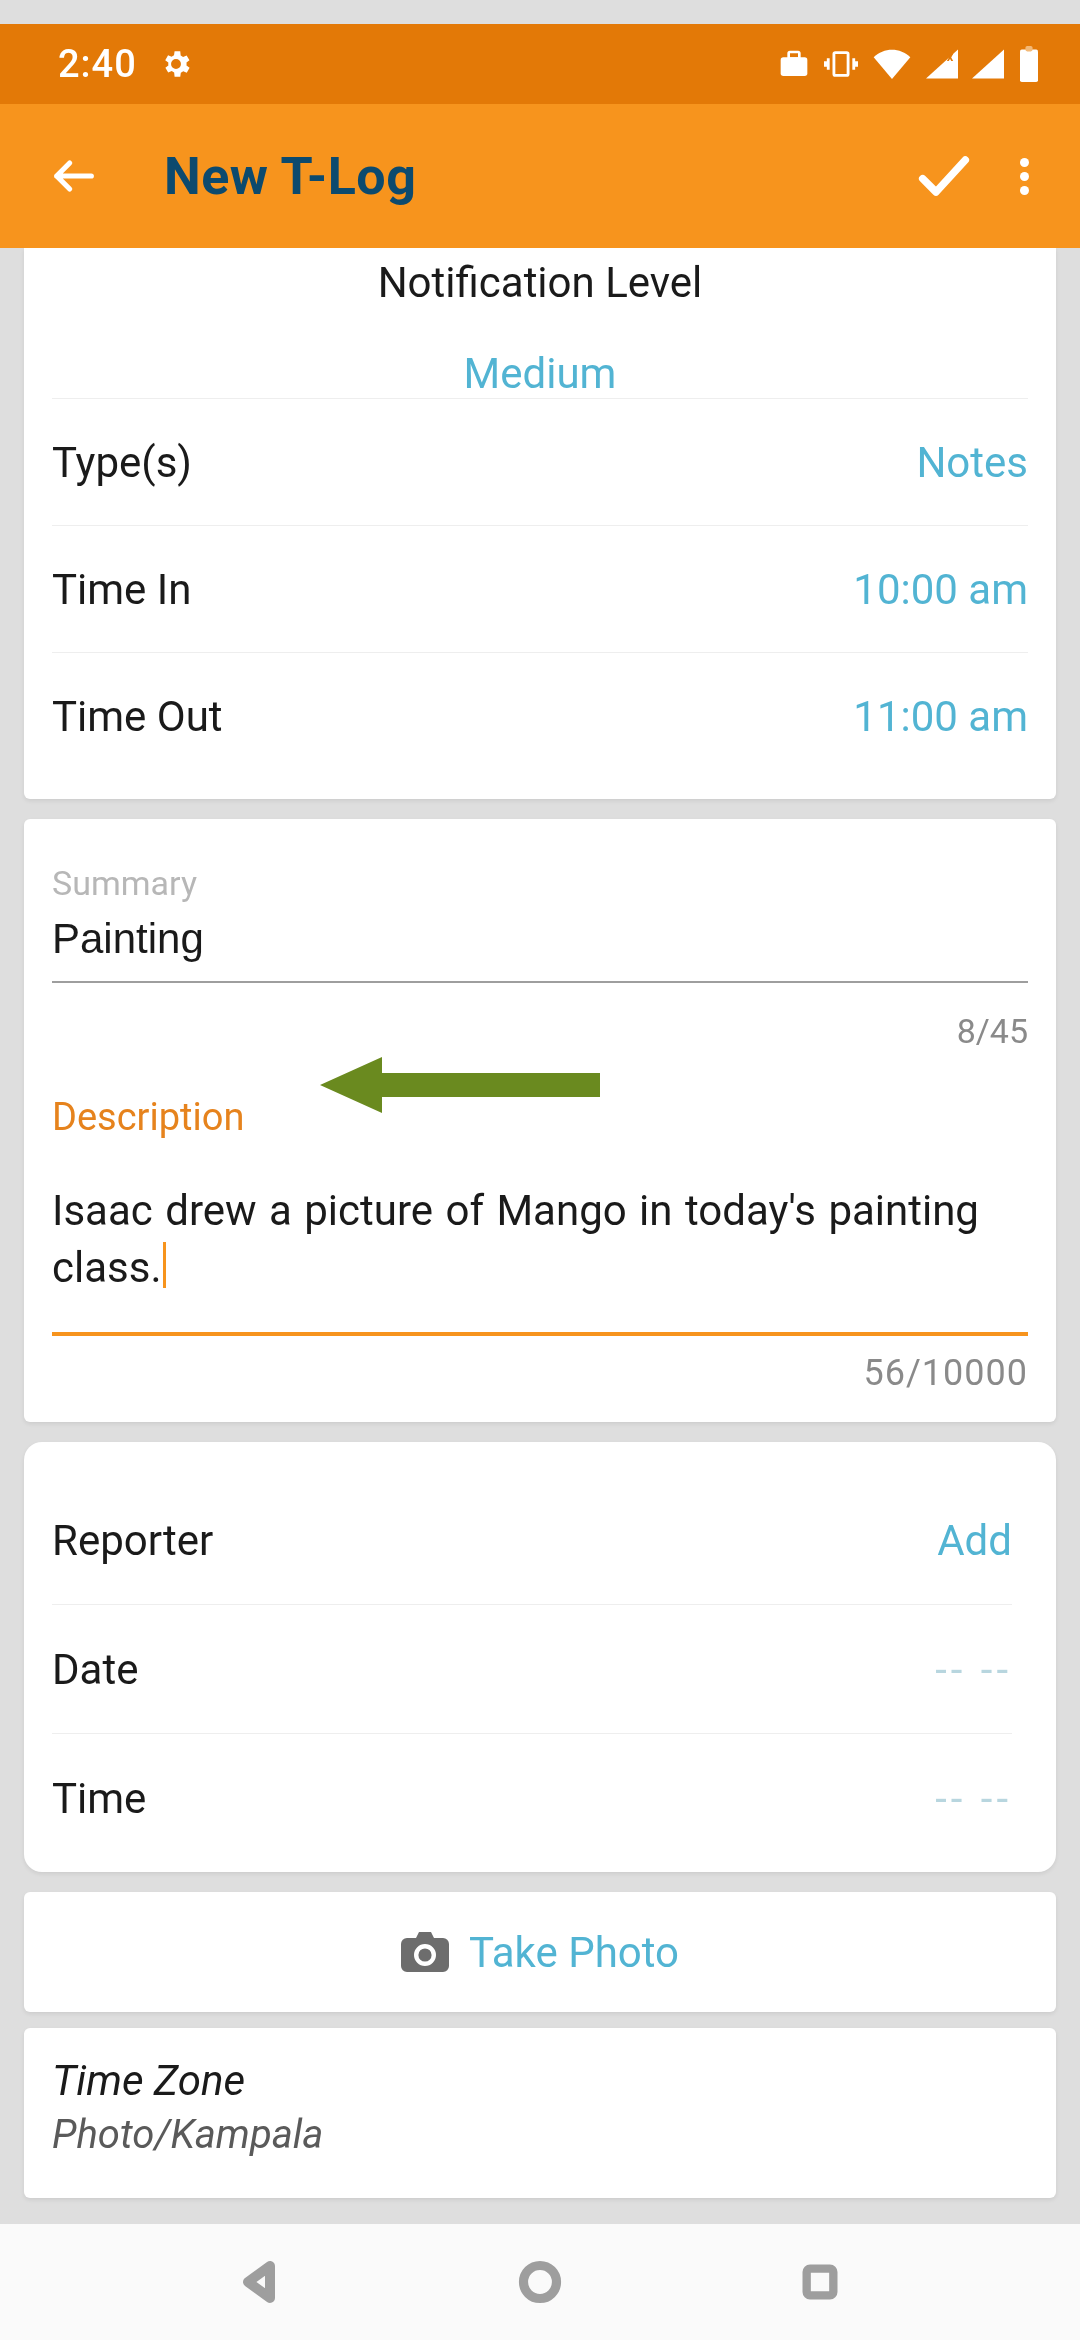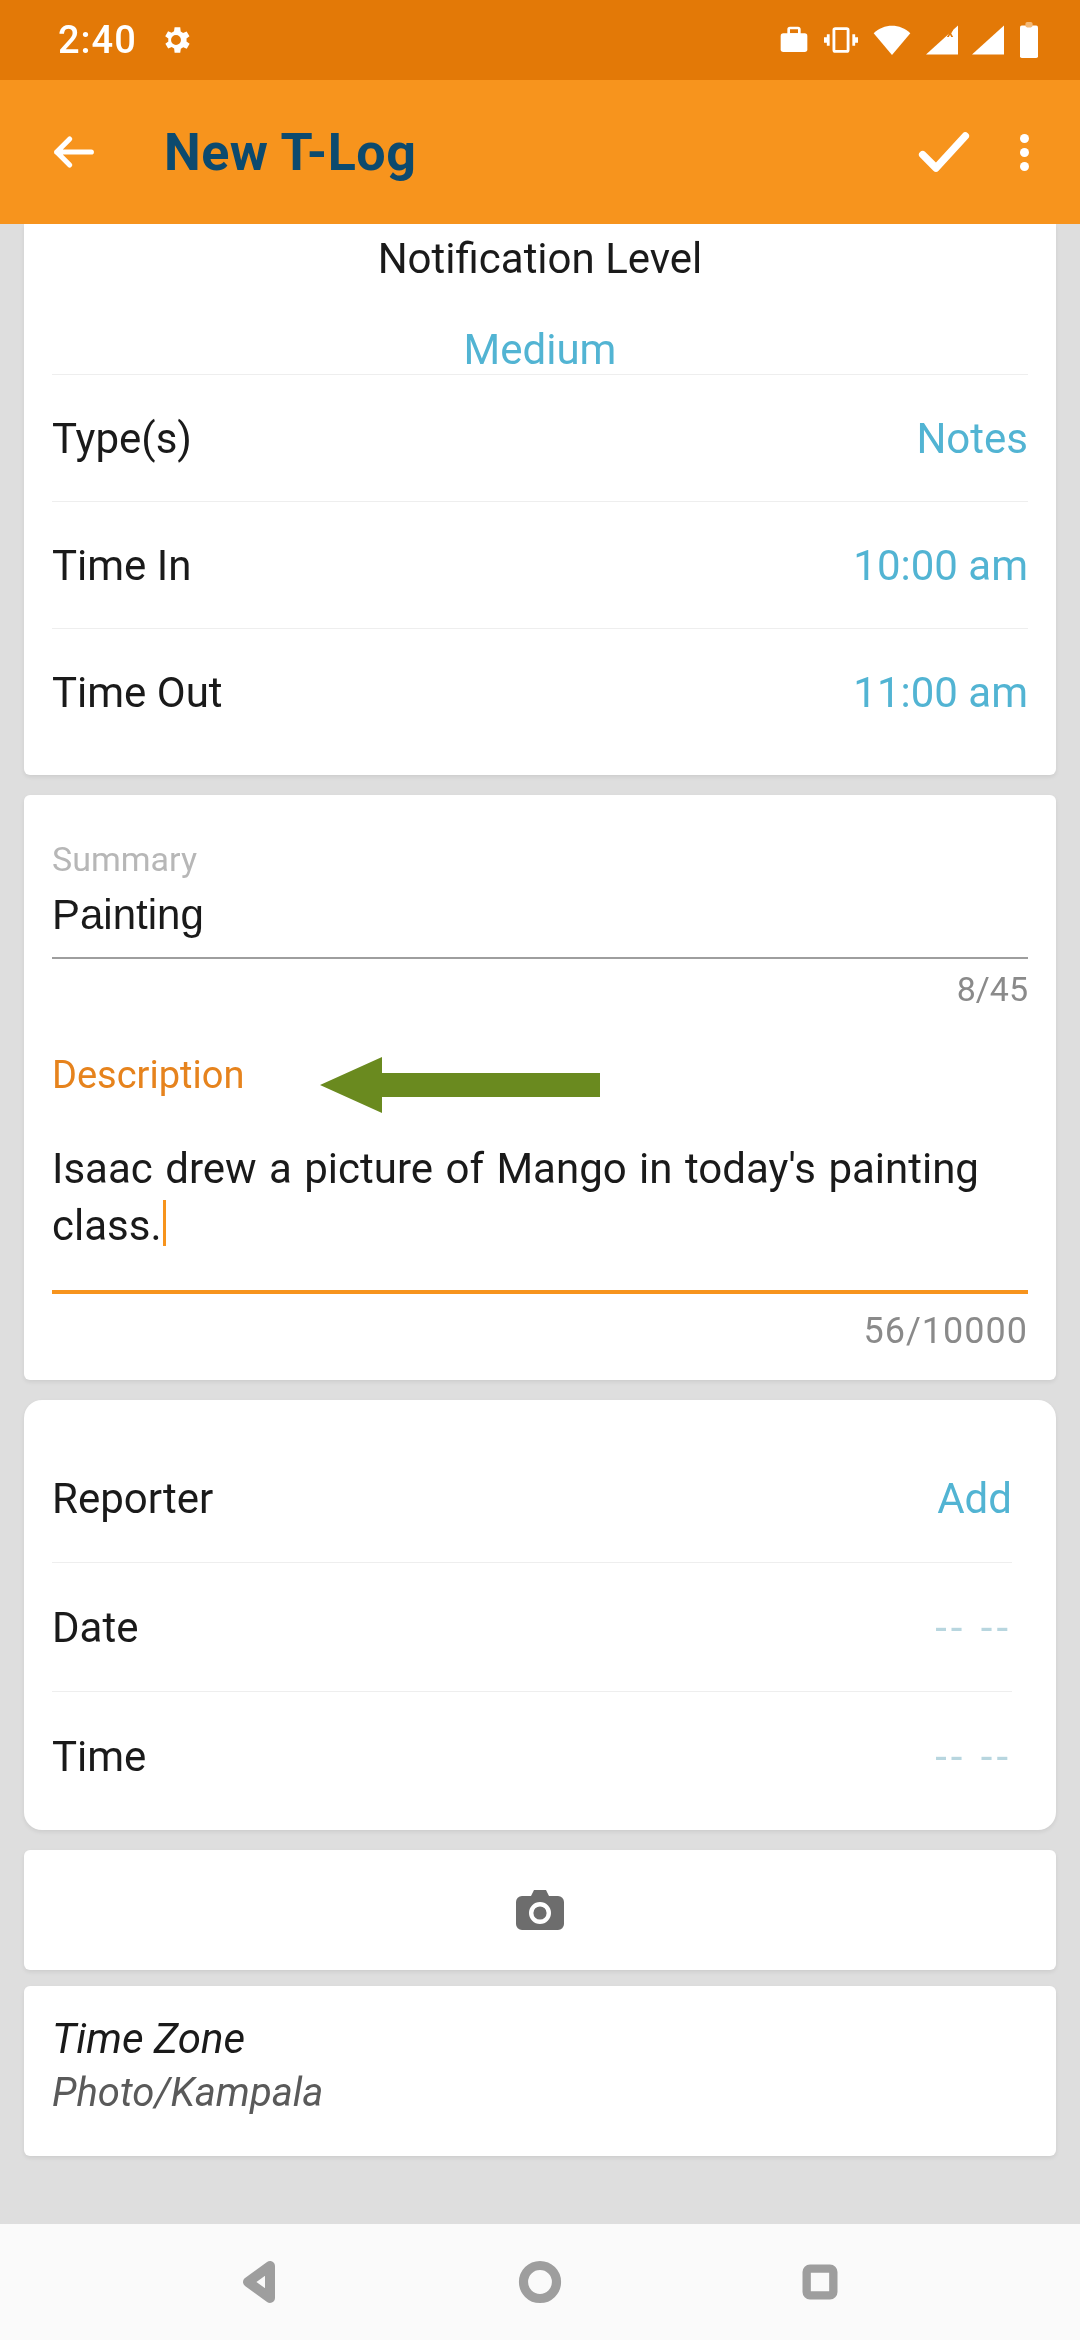--- a/index.html
+++ b/index.html
@@ -7,20 +7,21 @@
   
   
   .status-bar {
     height: 80px;
     background: #e37907;
     display: flex;
     align-items: center;
     justify-content: space-between;
     padding: 0 40px 0 58px;
     color: #fff;
+    margin-top: 24px;
   }
   .status-left { display:flex; align-items:center; gap:22px; }
   .status-time { font-size: 38px; font-weight: 500; letter-spacing: 1px; }
   .status-right { display:flex; align-items:center; gap:14px; }
   .status-right svg, .status-left svg { display:block; }
 
   
   .app-bar {
     height: 144px;
     background: #f7941d;
@@ -70,21 +71,21 @@
   
   .card2 { padding: 44px 28px 28px 28px; }
   .field-floating-label { font-size:34px; color:#b7b7b7; margin-bottom:6px; }
   .field-input {
     font-size:42px; color:#1a1a1a;
     border:none; outline:none; width:100%;
     padding: 6px 0 18px 0;
     border-bottom: 2px solid #9e9e9e;
     background:transparent;
   }
-  .counter { text-align:right; font-size:34px; color:#8a8a8a; margin-top:10px; }
+  .counter { text-align:right; font-size:34px; color:#8a8a8a; margin-top:28px; }
   .desc-label { font-size:38px; color:#e6831d; margin-top:44px; margin-bottom:44px; }
   .desc-area-wrap { position:relative; }
   .desc-text { font-size:42px; color:#1a1a1a; line-height:1.35; padding-bottom:36px; word-spacing:2px;}
   .desc-underline { height:4px; background:#f7941d; width:100%; }
   .cursor { display:inline-block; width:3px; height:46px; background:#f7941d; vertical-align:-6px; margin-left:2px;}
   .counter2 { text-align:right; font-size:36px; color:#8a8a8a; margin-top:16px; letter-spacing:1px;}
   
   
   .card3 { padding: 34px 16px 10px 0; border-radius: 18px; }
   .card3 .row { height:128px; border-bottom:none; }
@@ -227,20 +228,21 @@
     <div class="row">
       <span class="label">Time</span>
       <span class="value muted">-- --</span>
     </div>
   </div>
 
   <div class="card card4">
     <svg class="camera-icon" viewBox="0 0 24 20" fill="#6d6d6d">
       <path d="M9 0l-1.5 3H3a3 3 0 00-3 3v11a3 3 0 003 3h18a3 3 0 003-3V6a3 3 0 00-3-3h-4.5L15 0H9zm3 6a5.5 5.5 0 110 11 5.5 5.5 0 010-11zm0 2.2a3.3 3.3 0 100 6.6 3.3 3.3 0 000-6.6z"></path>
     </svg>
+    <span class="photo-label">Take Photo</span>
   </div>
 
   <div class="card card5">
     <div class="tz-label">Time Zone</div>
     <div class="tz-value">Photo/Kampala</div>
   </div>
 
 </div>
 
 <svg class="arrow-annot" viewBox="0 0 280 64">

